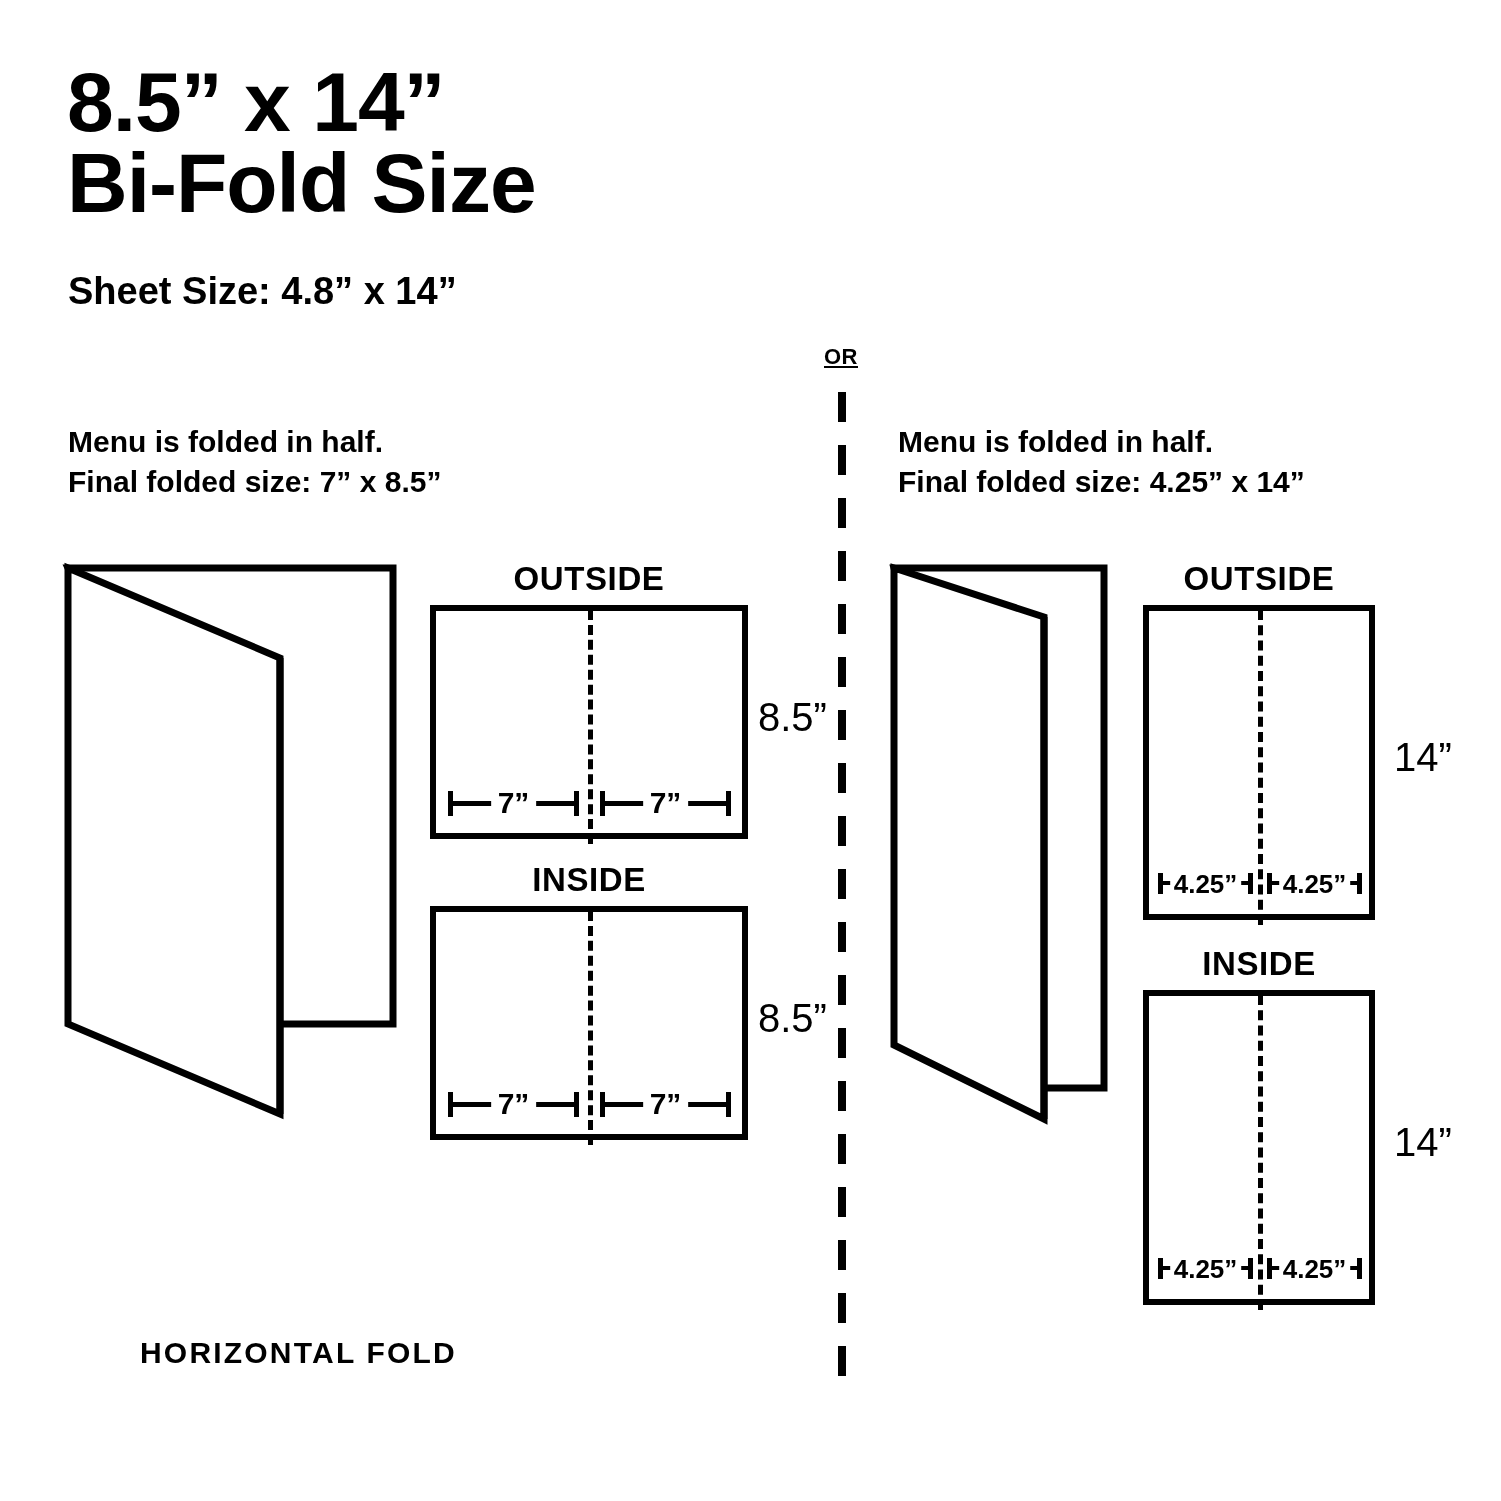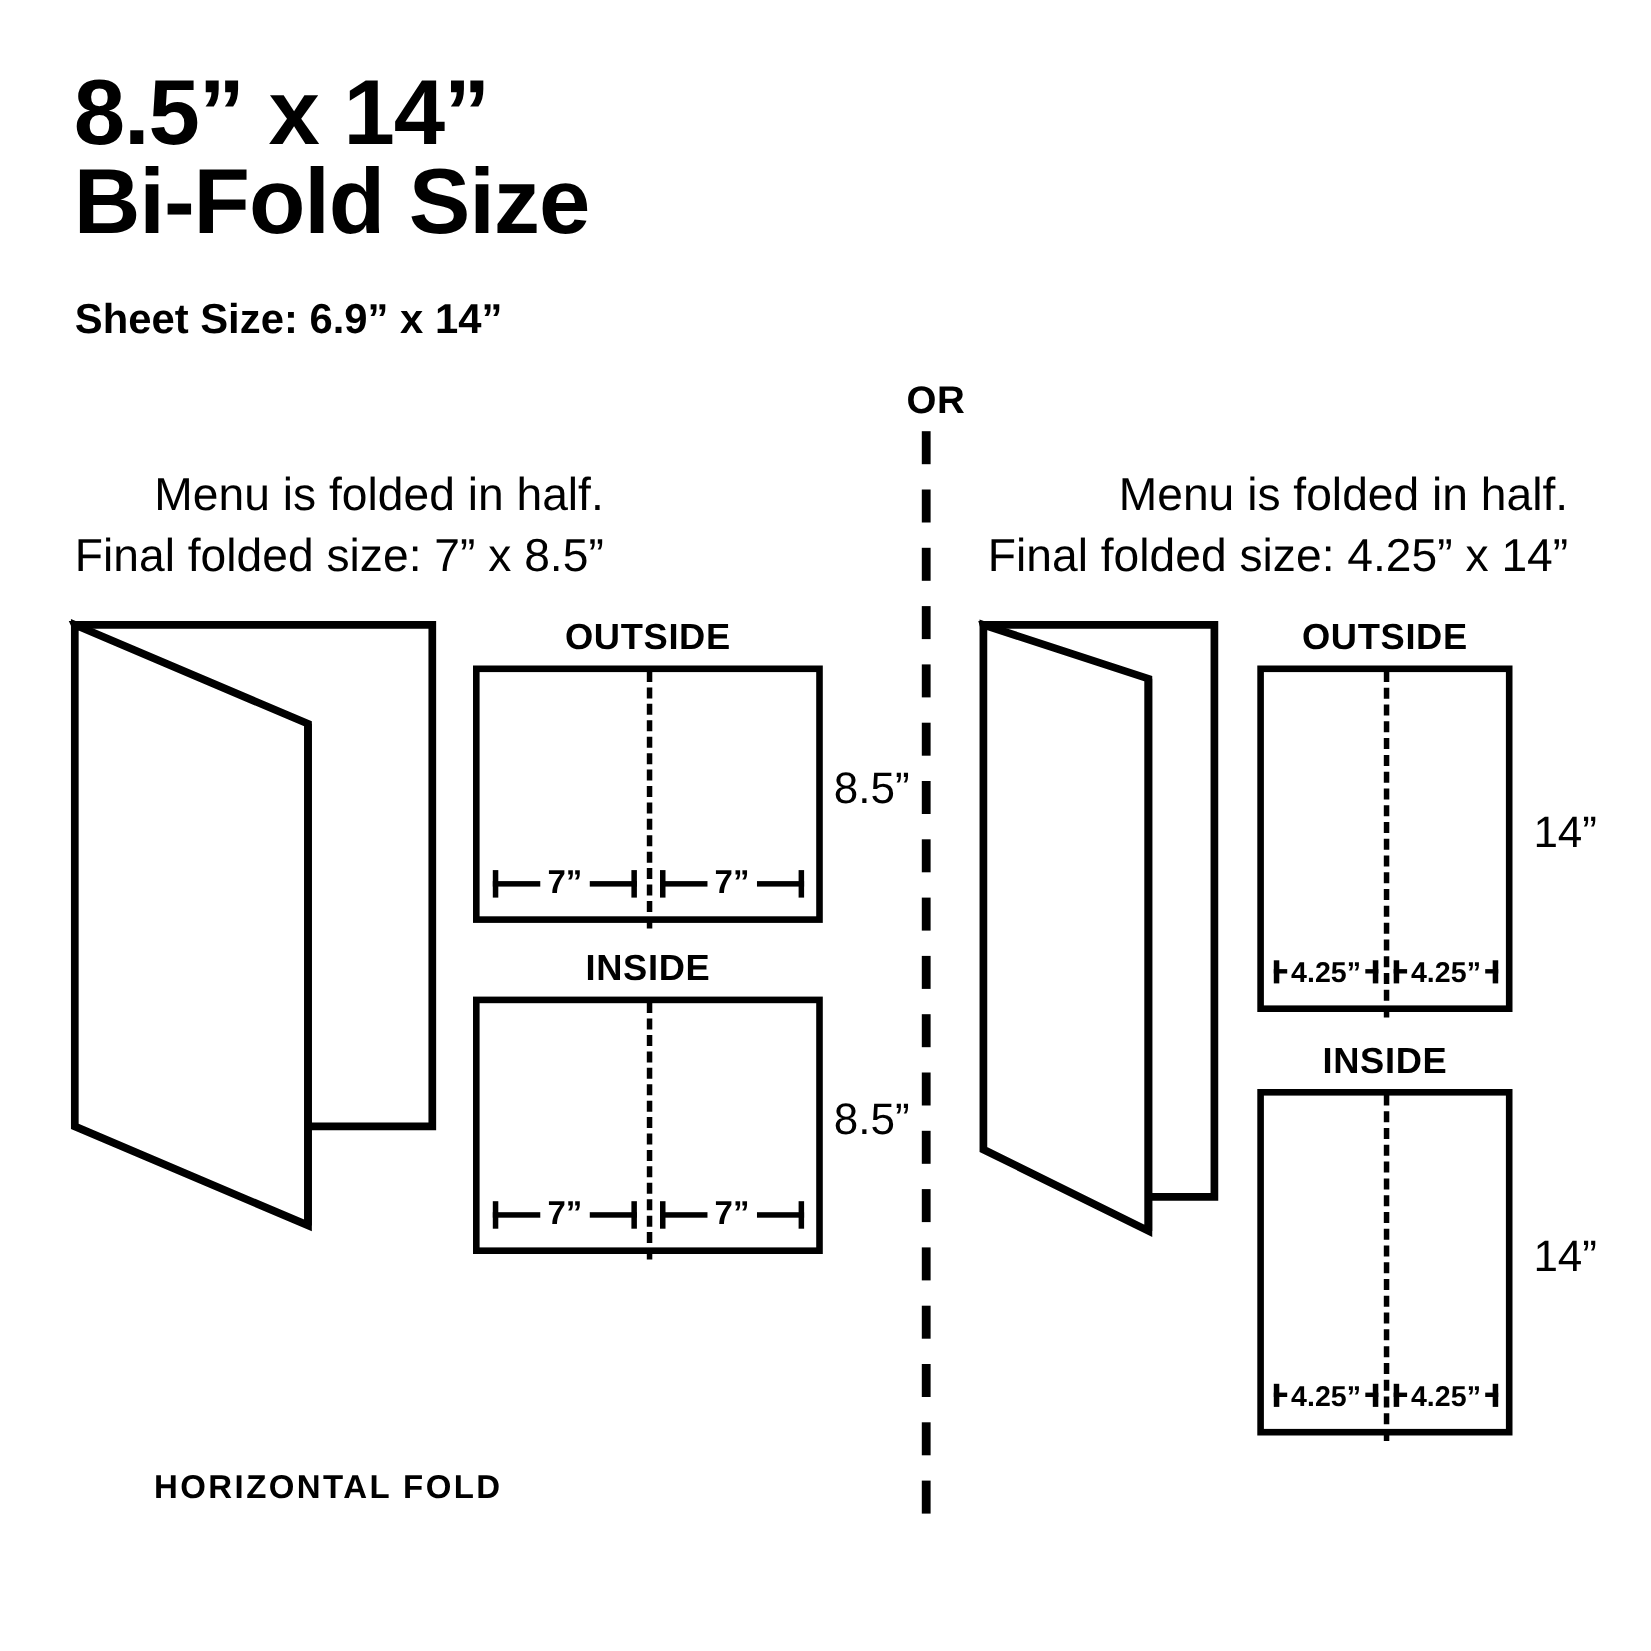--- a/index.html
+++ b/index.html
@@ -12,29 +12,29 @@
     position:absolute;left:57px;top:62px;width:900px;
     font-weight:700;font-size:84px;line-height:0.96;
     letter-spacing:-1px;color:#000;
   }
   .title .l2{display:block;}
   .subtitle{
     position:absolute;left:58px;top:270px;
     font-weight:700;font-size:38px;letter-spacing:0px;
   }
   .desc{
-    position:absolute;font-weight:400;font-size:42px;line-height:1.32;
-    white-space:pre-line;letter-spacing:0px;text-align:right;
+    position:absolute;font-weight:700;font-size:30px;line-height:1.32;
+    white-space:pre-line;letter-spacing:0px;
   }
   .desc.left{left:58px;top:422px;}
   .desc.right{left:888px;top:422px;}
 
   .or-label{
     position:absolute;left:814px;top:344px;
-    font-weight:700;font-size:35px;letter-spacing:0.5px;
+    font-weight:700;font-size:22px;letter-spacing:0.5px;text-decoration:underline;
   }
 
   .fold-caption{
     position:absolute;font-weight:700;font-size:30px;letter-spacing:2.2px;
     text-align:left;
   }
   .fold-caption.left{left:130px;top:1336px;width:530px;}
   .fold-caption.right{left:930px;top:1336px;width:530px;}
 
   .panel-label{
@@ -86,21 +86,21 @@
 </style>
 </head>
 <body>
 
 <div class="stage">
 
   <div class="title">
     <span>8.5” x 14”</span>
     <span class="l2">Bi-Fold Size</span>
   </div>
-  <div class="subtitle">Sheet Size: 6.9” x 14”</div>
+  <div class="subtitle">Sheet Size: 4.8” x 14”</div>
 
   <div class="or-label">OR</div>
   <div class="divider">
     <i></i>
       <i></i>
       <i></i>
       <i></i>
       <i></i>
       <i></i>
       <i></i>

